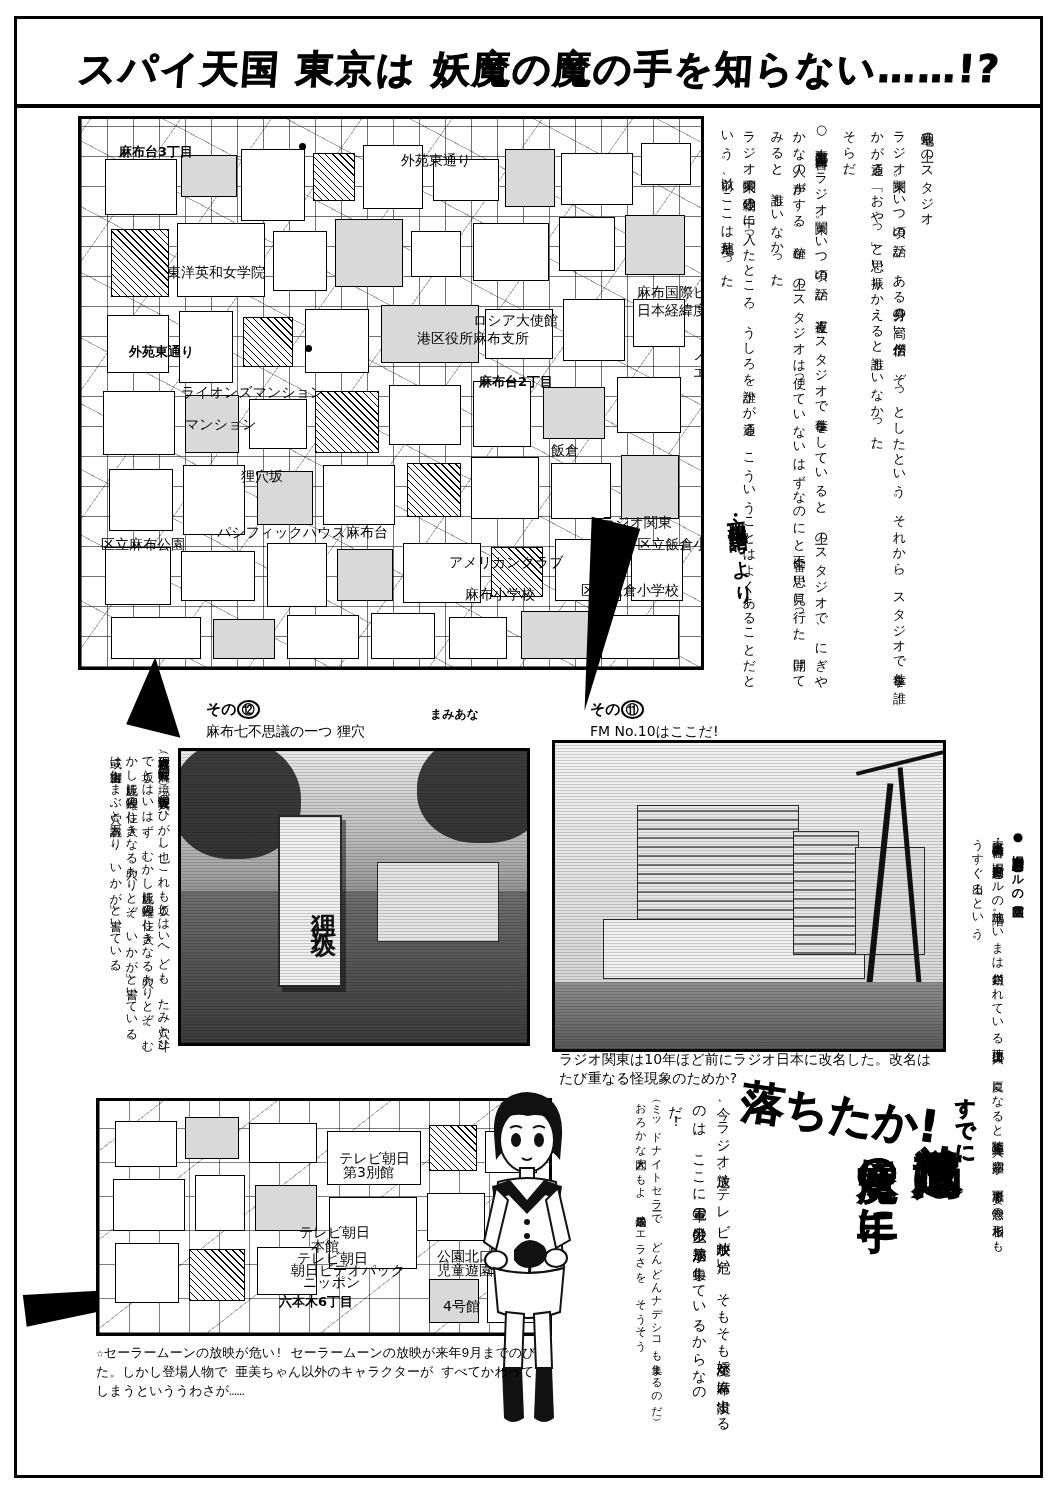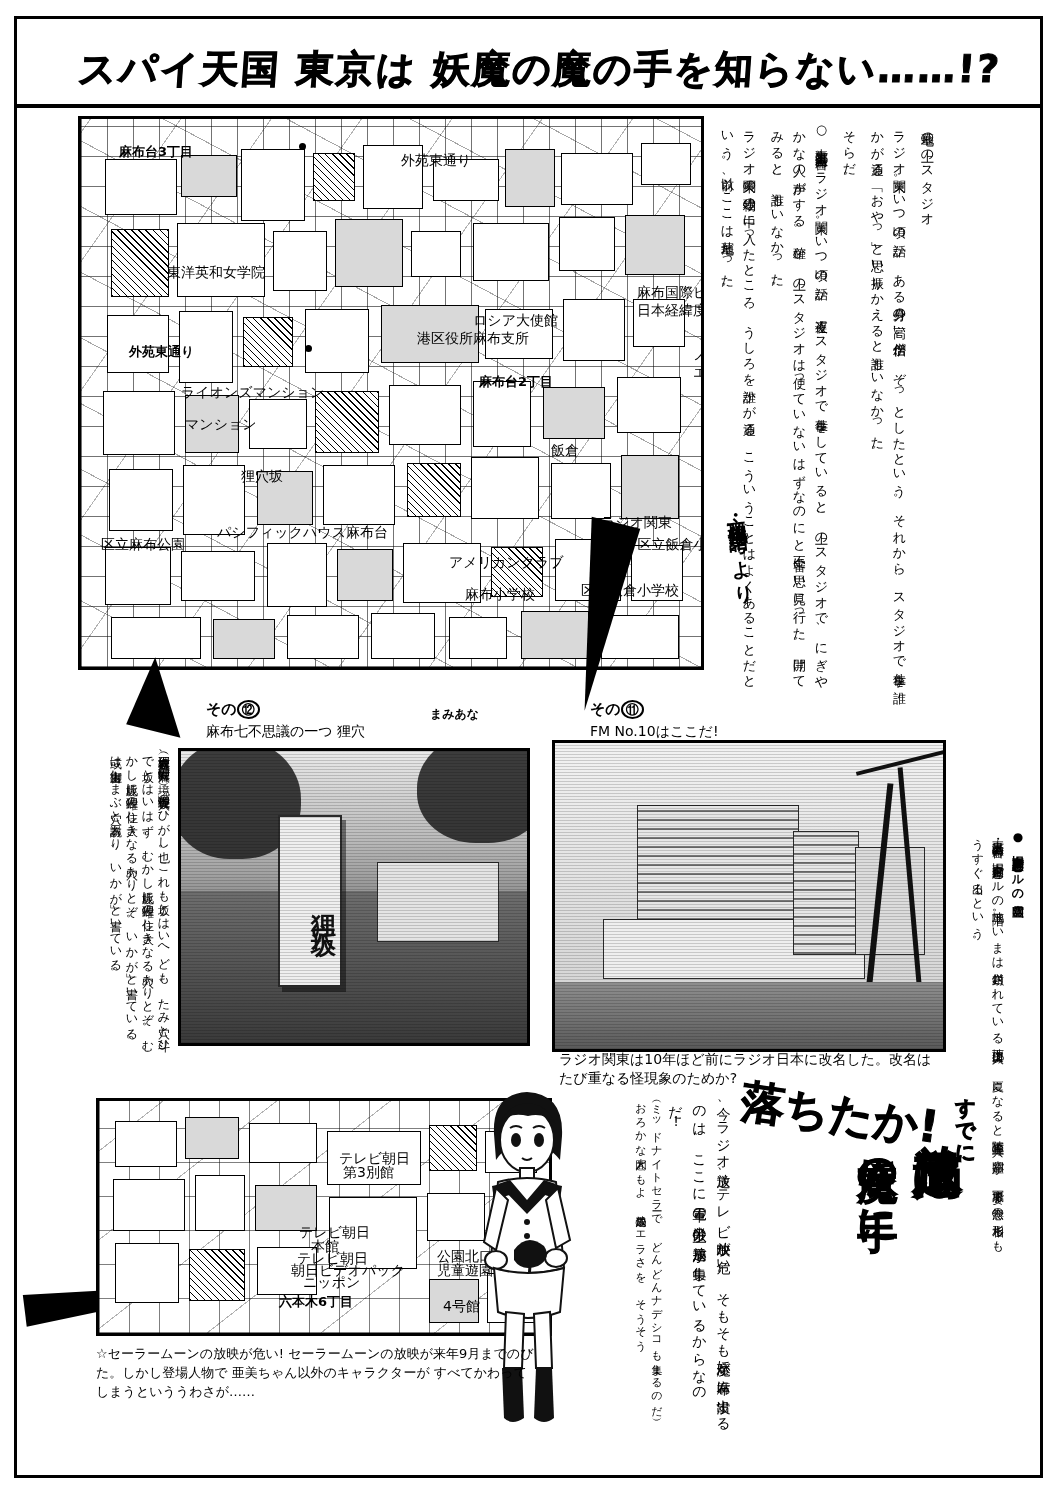--- a/index.html
+++ b/index.html
@@ -350,20 +350,21 @@
     letter-spacing: 1px;
   }
 
   #caption-bottom {
     position: absolute;
     left: 96px;
     top: 1344px;
     width: 440px;
     font-size: 13px;
     line-height: 19px;
+    font-family: Liberation Mono, monospace;
   }
 </style>
 </head>
 <body>
 
 <div id="page">
 
   <div class="frame-line" id="border-left"></div>
   <div class="frame-line" id="border-right"></div>
   <div class="frame-line" id="border-top"></div>

